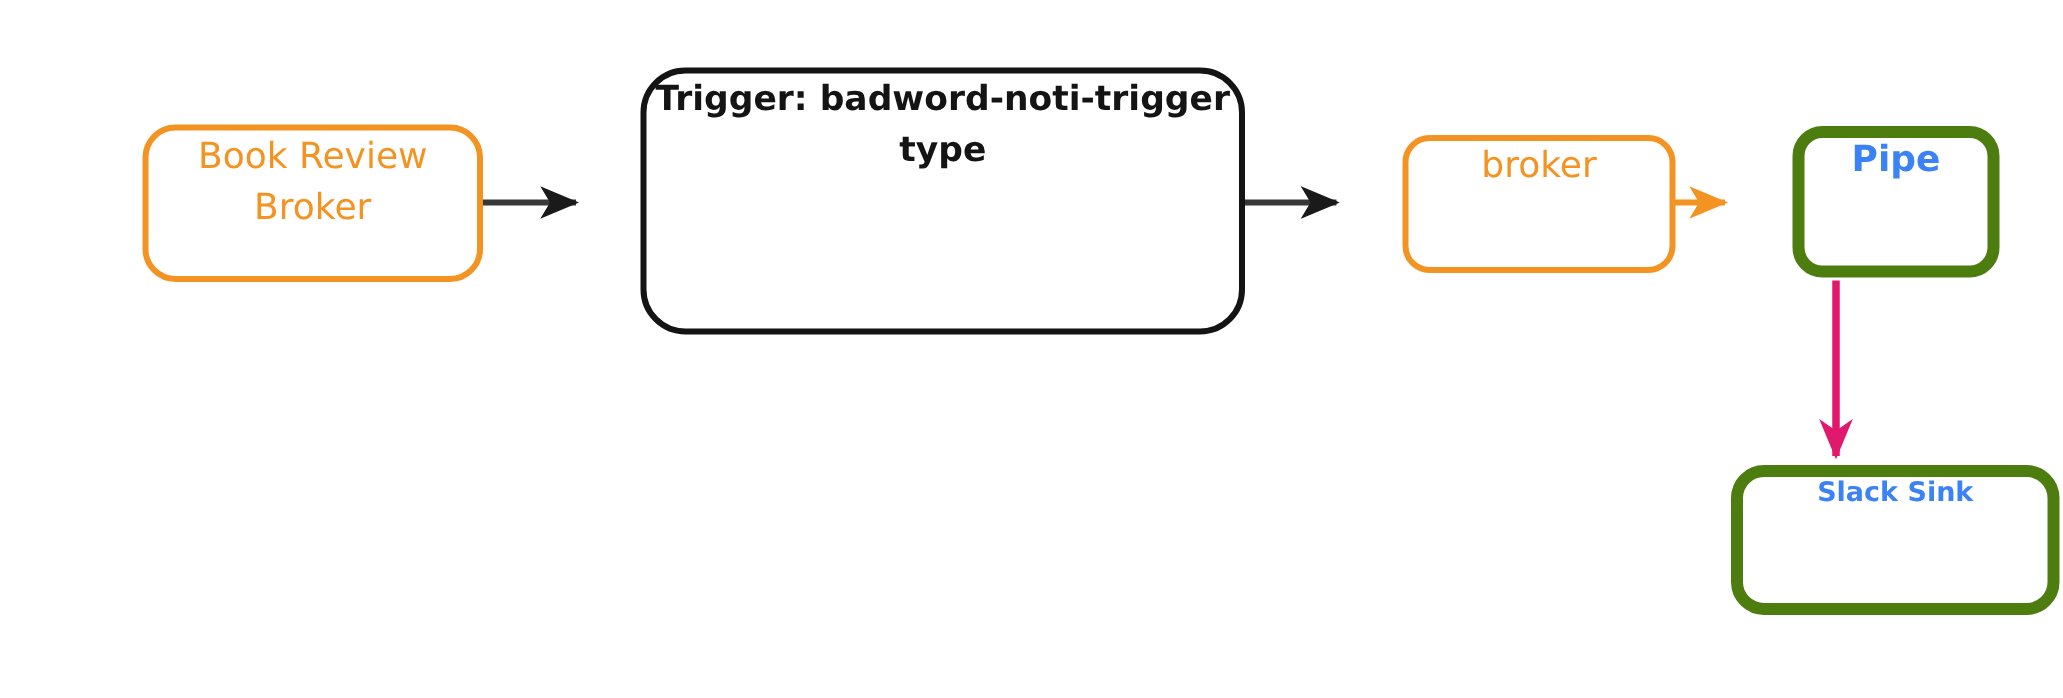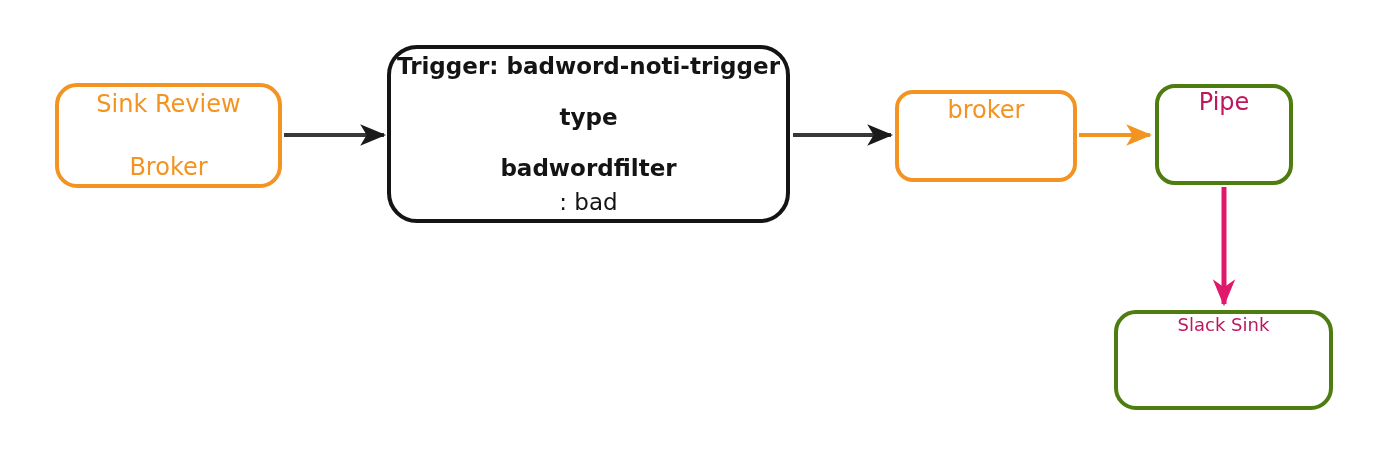--- a/index.html
+++ b/index.html
@@ -14,32 +14,34 @@
     height: 465px;
     background: #ffffff;
     overflow: hidden;
   }
   .node {
     position: absolute;
     box-sizing: border-box;
     display: flex;
     flex-direction: column;
     align-items: center;
-    justify-content: space-between;
+    justify-content: flex-start;
     text-align: center;
     background: #ffffff;
+    margin-left: 40px;
   }
   .node span { display: block; }
   .node-orange {
     border: 4px solid #F39422;
     color: #F39422;
   }
   .node-pink {
-    border: 4px solid #4d7c0f;
-    color: #be185d;
+    border: 8px solid #4d7c0f;
+    color: #3b82f6;
+    font-weight: bold;
   }
   .node-black {
     border: 4px solid #141414;
     color: #141414;
   }
   #node-book-review-broker {
     left: 55px; top: 83px;
     width: 227px; height: 105px;
     border-radius: 22px;
     font-size: 24px; line-height: 34px;
@@ -93,33 +95,30 @@
         <path d="M0,0 L24,10 L0,20 L7,10 Z" fill="#E0196D"></path>
       </marker>
     </defs>
     <line x1="284" y1="135" x2="384" y2="135" stroke="#383838" stroke-width="4" marker-end="url(#head-dark)"></line>
     <line x1="793" y1="135" x2="891" y2="135" stroke="#383838" stroke-width="4" marker-end="url(#head-dark)"></line>
     <line x1="1079" y1="135" x2="1150" y2="135" stroke="#F39422" stroke-width="4" marker-end="url(#head-orange)"></line>
     <line x1="1224" y1="187" x2="1224" y2="304" stroke="#E0196D" stroke-width="5" marker-end="url(#head-pink)"></line>
   </svg>
 
   <div class="node node-orange" id="node-book-review-broker">
-    <span>Sink Review</span>
+    <span>Book Review</span>
     <span>Broker</span>
   </div>
 
   <div class="node node-black" id="node-trigger">
     <div class="tline">
       <b>Trigger: badword-noti-trigger</b>
     </div>
     <div class="tline">
       <b>type</b>
-    </div>
-    <div class="tline">
-      <b>badwordfilter</b><span>: bad</span>
     </div>
   </div>
 
   <div class="node node-orange" id="node-badword-broker">
     <span>broker</span>
   </div>
 
   <div class="node node-pink" id="node-pipe">
     <span>Pipe</span>
   </div>

